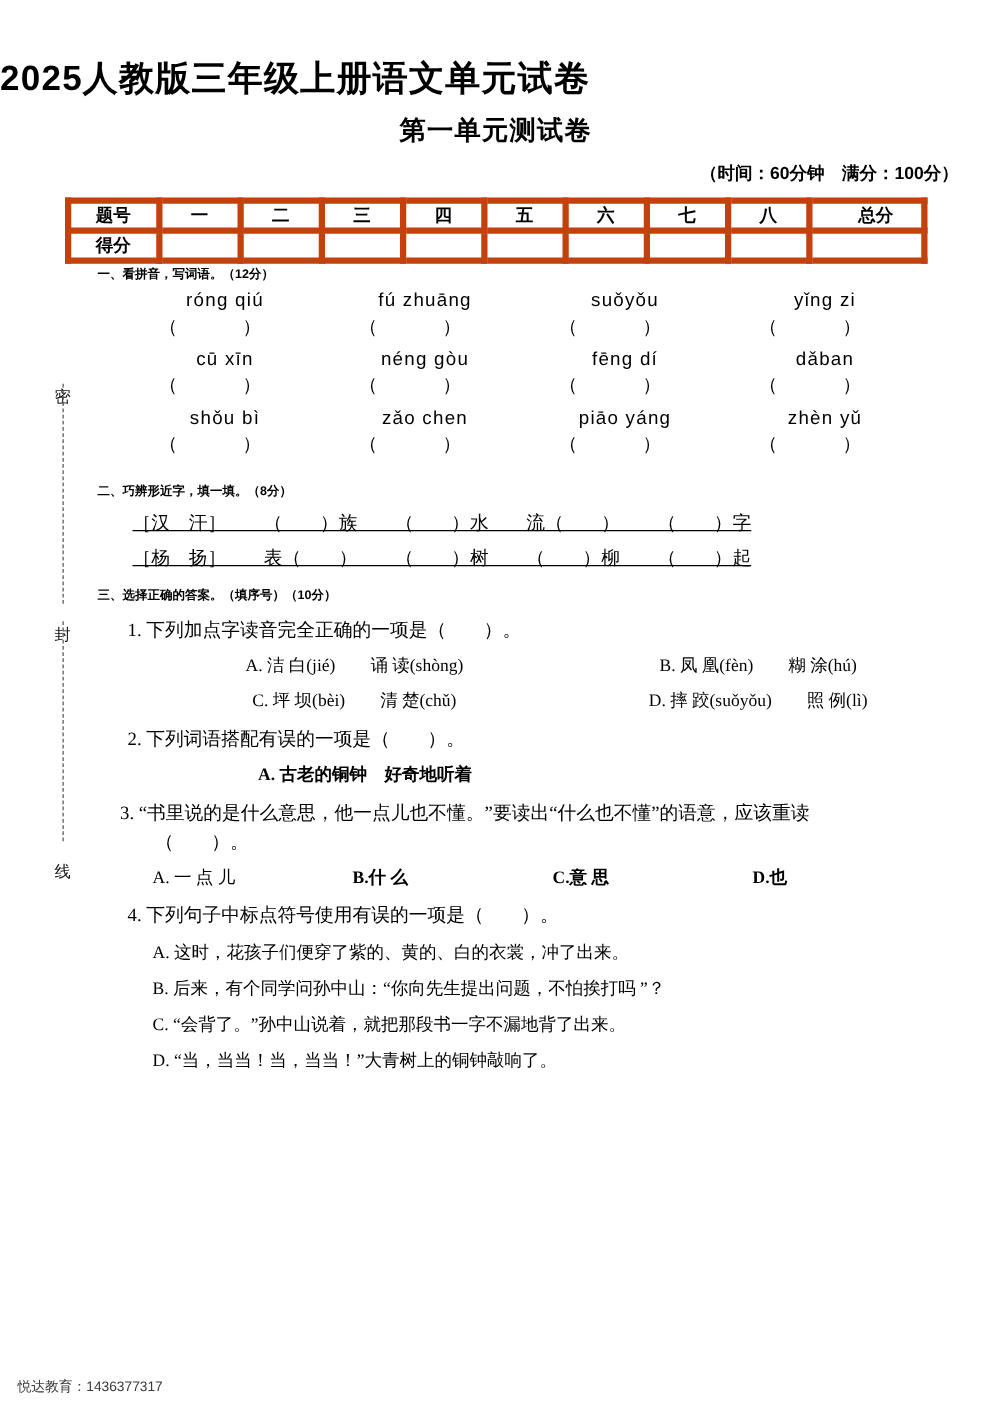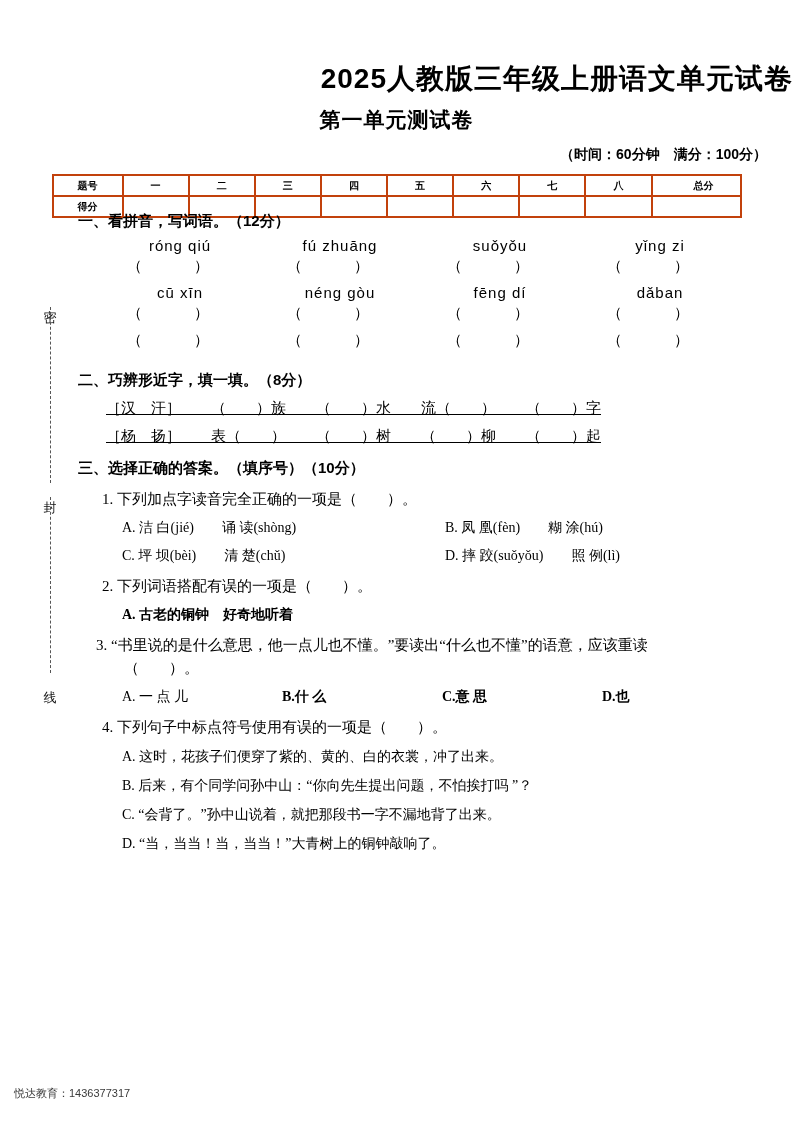--- a/index.html
+++ b/index.html
@@ -37,27 +37,27 @@
   }
   .seal-dash {
     flex: 1 1 auto;
     width: 0;
     border-left: 1px dashed #555;
     margin: 7px 0;
   }
 
   
   #page-title {
-    text-align: right;
+    text-align: left;
     font-family: "Liberation Sans", "DejaVu Sans", sans-serif;
     font-weight: bold;
     font-size: 28px;
     letter-spacing: 1px;
     margin: 0;
-    padding-top: 60px;
+    padding-top: 44px;
   }
   #page-subtitle {
     text-align: center;
     font-family: "Liberation Sans", "DejaVu Sans", sans-serif;
     font-weight: bold;
     font-size: 21px;
     letter-spacing: 1px;
     margin: 8px 0 0 0;
   }
   #exam-meta {
@@ -72,43 +72,43 @@
   #score-table-wrap {
     margin: 10px auto 0 auto;
     width: 690px;
   }
   table.score-table {
     border-collapse: collapse;
     width: 100%;
     table-layout: fixed;
   }
   table.score-table td {
-    border: 2px solid #c2410c;
+    border: 5px solid #c2410c;
     height: 19px;
     text-align: center;
     vertical-align: middle;
     font-family: Liberation Mono, monospace;
-    font-size: 10px;
+    font-size: 14px;
     font-weight: bold;
     padding: 0;
   }
   table.score-table td.label-cell { width: 68px; }
   table.score-table td.total-cell { width: 72px; padding-left: 15px; }
 
   
   #content {
     position: absolute;
     left: 78px;
     top: 212px;
     width: 690px;
   }
   .section-head {
     font-family: "Liberation Sans", "DejaVu Sans", sans-serif;
     font-weight: bold;
-    font-size: 15px;
+    font-size: 10px;
     margin: 0 0 2px 0;
   }
   .sec-gap { height: 13px; }
 
   
   .pinyin-block { margin-top: 6px; }
   .pinyin-row {
     display: flex;
     width: 640px;
     margin-left: 22px;
@@ -159,36 +159,36 @@
     font-family: "Liberation Serif", "DejaVu Serif", serif;
     font-size: 15px;
   }
   .opt-row {
     margin-left: 44px;
     margin-top: 10px;
     font-family: "Liberation Serif", "DejaVu Serif", serif;
     font-size: 14px;
     display: flex;
   }
-  .opt-half { width: 340px; white-space: pre; }
+  .opt-half { width: 340px; white-space: pre; text-align: center; }
   .opt-quarter { width: 160px; white-space: pre; }
   .bold-opt { font-weight: bold; }
   .opt-line {
     margin-left: 44px;
     margin-top: 11px;
     font-family: "Liberation Serif", "DejaVu Serif", serif;
     font-size: 14px;
     white-space: pre;
   }
 
   
   #footer-watermark {
     position: absolute;
     left: 14px;
-    bottom: 20px;
+    bottom: 4px;
     font-family: "Liberation Sans", "DejaVu Sans", sans-serif;
     font-size: 11px;
     color: #3a3a3a;
   }
 </style>
 </head>
 <body>
 
 <div id="seal-margin">
   <div class="seal-char">密</div>
@@ -257,20 +257,26 @@
       <div class="pinyin-cell">fēng dí</div>
       <div class="pinyin-cell">dǎban</div>
     </div>
     <div class="blank-row">
       <div class="blank-cell"><span class="paren-open">（</span><span>）</span></div>
       <div class="blank-cell"><span class="paren-open">（</span><span>）</span></div>
       <div class="blank-cell"><span class="paren-open">（</span><span>）</span></div>
       <div class="blank-cell"><span class="paren-open">（</span><span>）</span></div>
     </div>
 
+    <div class="pinyin-row">
+      <div class="pinyin-cell">shǒu bì</div>
+      <div class="pinyin-cell">zǎo chen</div>
+      <div class="pinyin-cell">piāo yáng</div>
+      <div class="pinyin-cell">zhèn yǔ</div>
+    </div>
     <div class="blank-row">
       <div class="blank-cell"><span class="paren-open">（</span><span>）</span></div>
       <div class="blank-cell"><span class="paren-open">（</span><span>）</span></div>
       <div class="blank-cell"><span class="paren-open">（</span><span>）</span></div>
       <div class="blank-cell"><span class="paren-open">（</span><span>）</span></div>
     </div>
   </div>
 
   <div class="sec-gap"></div>
   <div class="section-head">二、巧辨形近字，填一填。（8分）</div>

